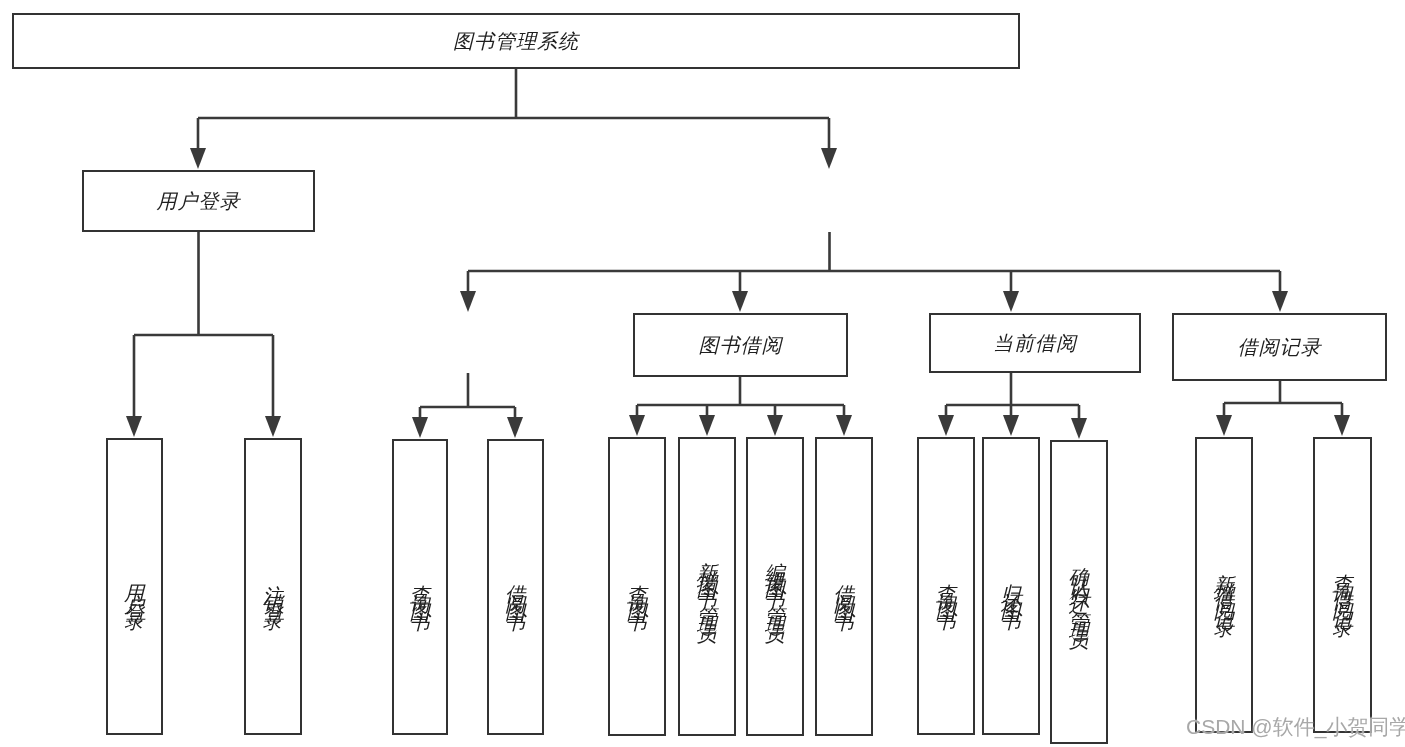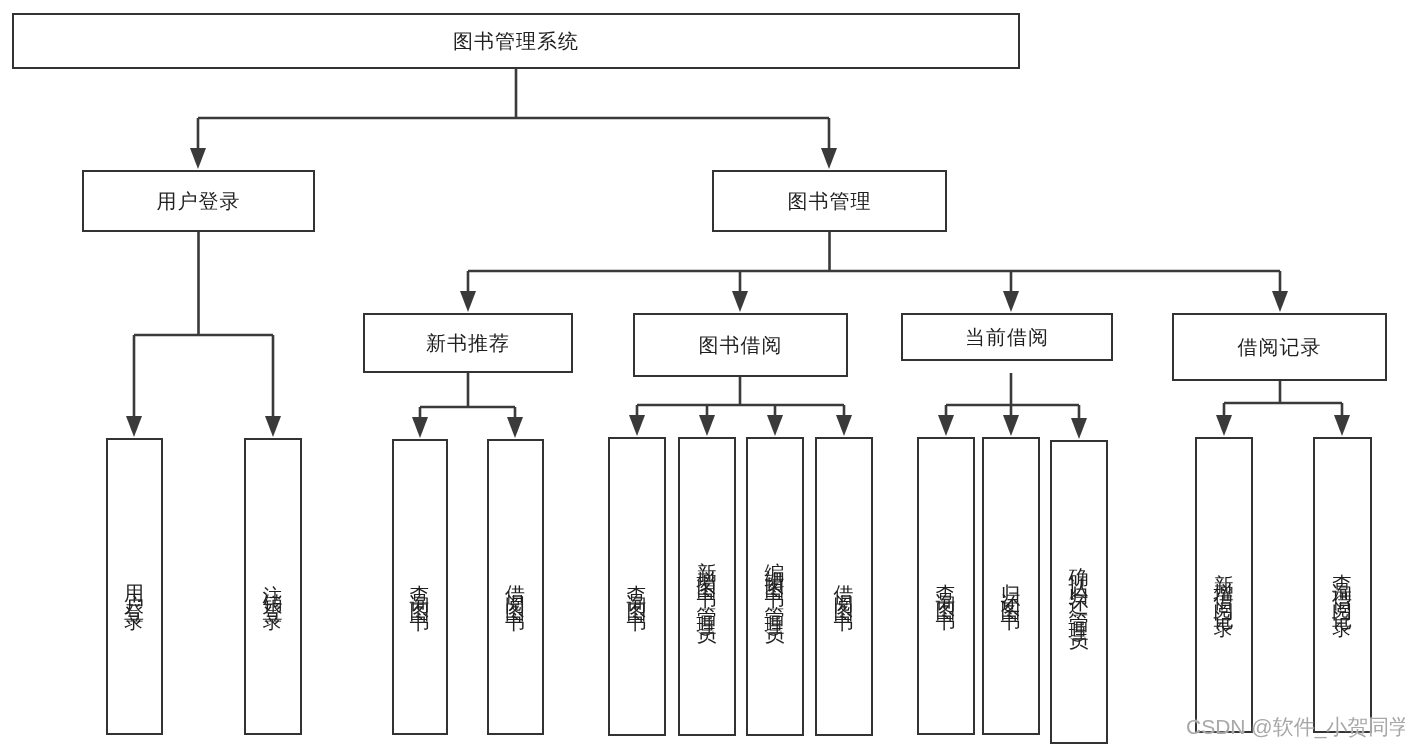--- a/index.html
+++ b/index.html
@@ -12,20 +12,21 @@
   }
   svg.wires{position:absolute;left:0;top:0;width:1405px;height:747px;}
   .wires path{stroke:var(--line,#3a3a3a);stroke-width:2.6;fill:none;}
   .wires polygon{fill:var(--line,#3a3a3a);stroke:none;}
   .box{
     position:absolute;box-sizing:border-box;
     background:var(--box_fill,#fff);
     border:2.5px solid var(--box_border,#333);
     display:flex;align-items:center;justify-content:center;
     color:var(--text,#1f1f1f);
+    font-style:italic;
   }
   .h{font-size:20px;letter-spacing:1px;white-space:nowrap;}
   .v{
     writing-mode:vertical-rl;
     text-orientation:mixed;
     font-size:20px;line-height:1;
     letter-spacing:9px;
   }
   .watermark{
     position:absolute;left:1186px;top:715px;
@@ -72,25 +73,23 @@
     <polygon points="1071,418 1087,418 1079,439"></polygon>
 
     <path d="M1280 373 V403 M1224 403 H1342 M1224 403 V417 M1342 403 V417"></path>
     <polygon points="1216,415 1232,415 1224,436"></polygon>
     <polygon points="1334,415 1350,415 1342,436"></polygon>
   </svg>
 
   <div class="box h" style="left:12px;top:13px;width:1008px;height:56px">图书管理系统</div>
 
   <div class="box h" style="left:82px;top:170px;width:233px;height:62px">用户登录</div>
-  <div class="box h" style="left:712px;top:170px;width:235px;height:62px">图书管理</div>
 
-  <div class="box h" style="left:363px;top:313px;width:210px;height:60px">新书推荐</div>
   <div class="box h" style="left:633px;top:313px;width:215px;height:64px">图书借阅</div>
-  <div class="box h" style="left:901px;top:313px;width:212px;height:48px">当前借阅</div>
+  <div class="box h" style="left:929px;top:313px;width:212px;height:60px">当前借阅</div>
   <div class="box h" style="left:1172px;top:313px;width:215px;height:68px">借阅记录</div>
 
   <div class="box v" style="left:106px;top:438px;width:57px;height:297px">用户登录</div>
   <div class="box v" style="left:244px;top:438px;width:58px;height:297px">注销登录</div>
 
   <div class="box v" style="left:392px;top:439px;width:56px;height:296px">查询图书</div>
   <div class="box v" style="left:487px;top:439px;width:57px;height:296px">借阅图书</div>
 
   <div class="box v" style="left:608px;top:437px;width:58px;height:299px">查询图书</div>
   <div class="box v" style="left:678px;top:437px;width:58px;height:299px">新增图书（管理员）</div>

